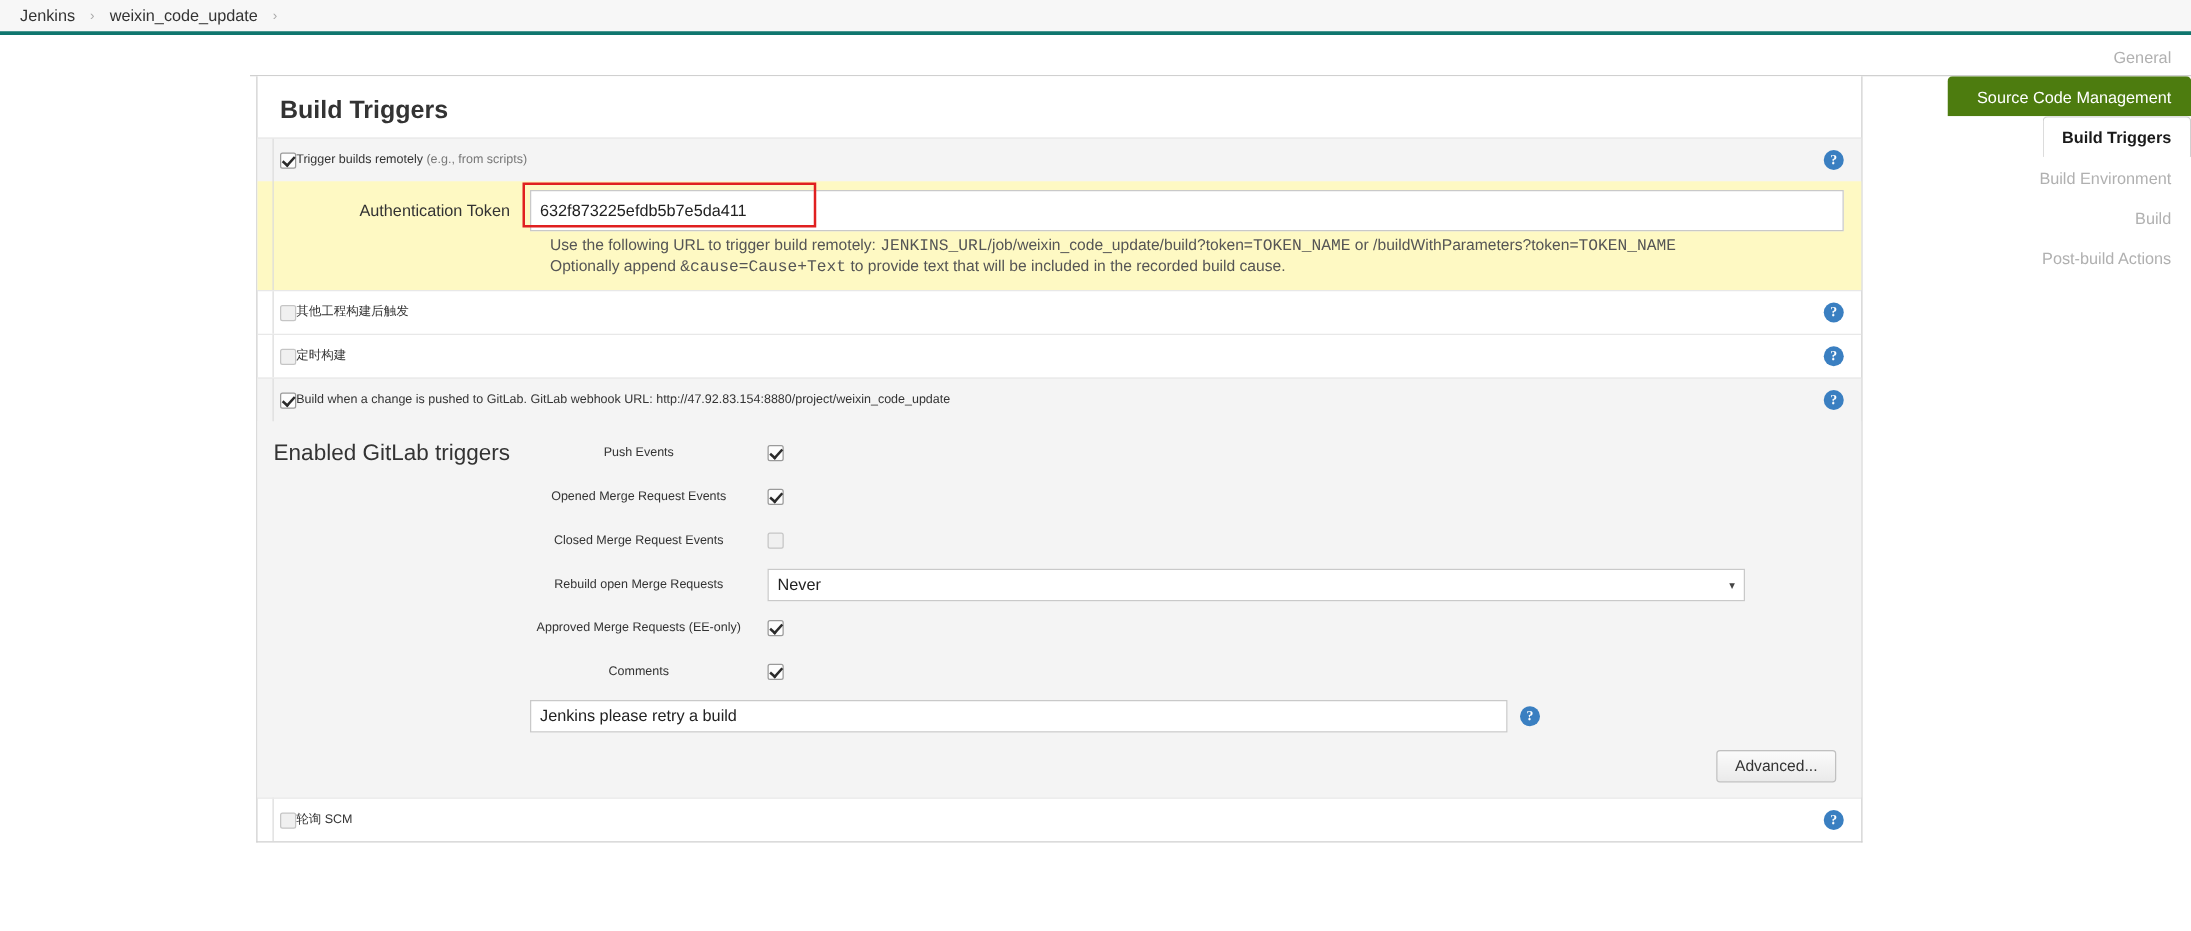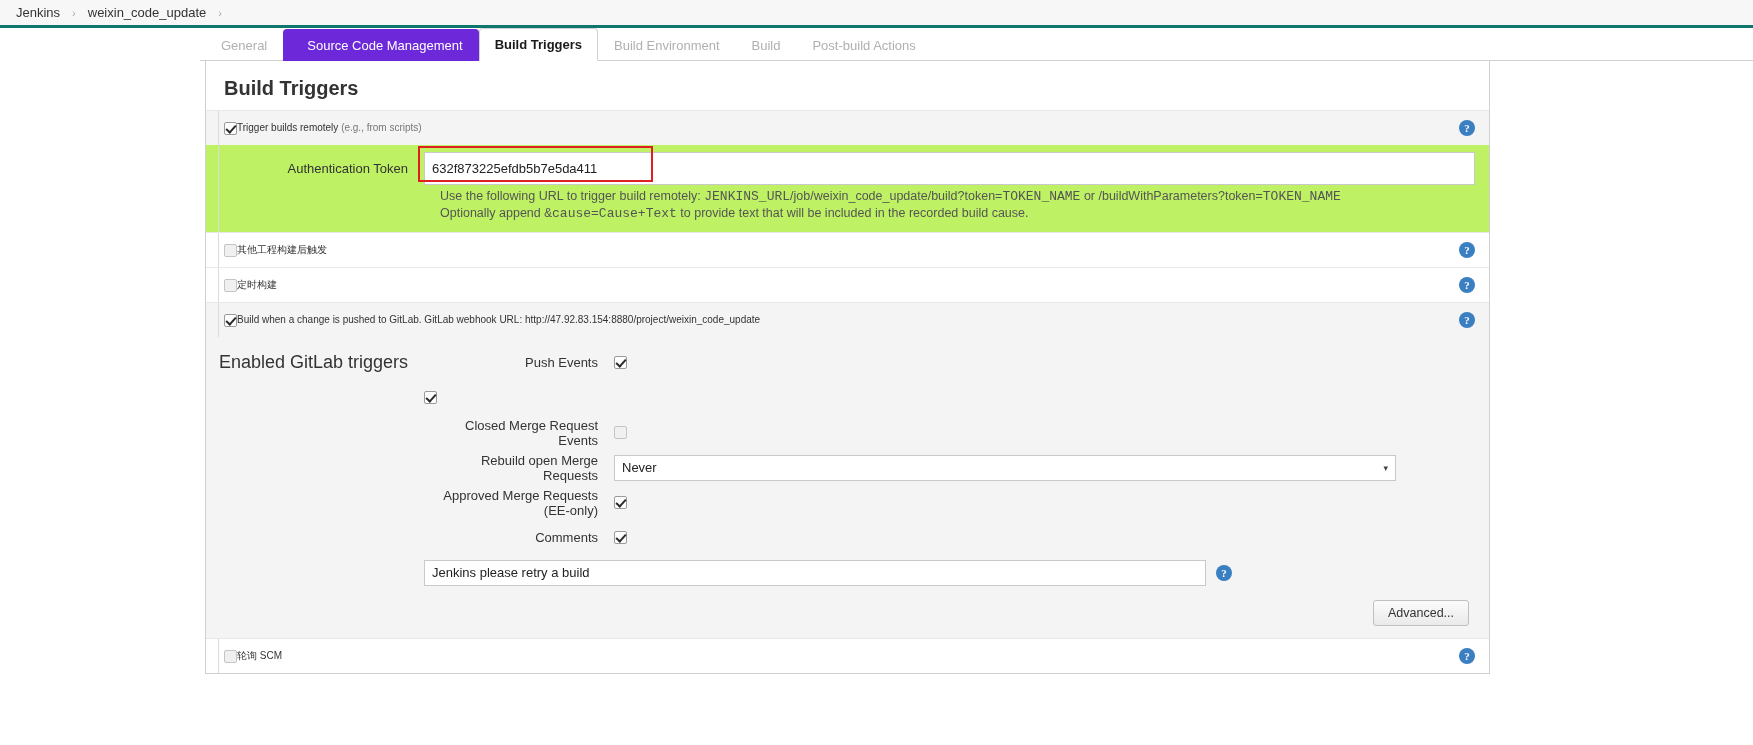--- a/index.html
+++ b/index.html
@@ -57,36 +57,37 @@
 
   
   .tab-bar {
     height: 33px;
     display: flex;
     align-items: flex-end;
     padding-left: 5px;
     border-bottom: 1px solid #d0d0d0;
     background: #ffffff;
     box-sizing: border-box;
+    flex-direction: column;
   }
   .tab {
     font-size: 13px;
     color: #b0b0b0;
     padding: 8px 15px 7px 15px;
     line-height: 16px;
     white-space: nowrap;
     border: 1px solid transparent;
     border-bottom: none;
     border-radius: 4px 4px 0 0;
     position: relative;
     top: 1px;
     cursor: pointer;
   }
   .tab.hovered {
-    background: #6d28d9;
+    background: #4d7c0f;
     color: #ffffff;
     padding-left: 23px;
   }
   .tab.active {
     background: #ffffff;
     color: #1a1a1a;
     font-weight: bold;
     border: 1px solid #d0d0d0;
     border-bottom: 1px solid #ffffff;
   }
@@ -175,21 +176,21 @@
     font-size: 11px;
     font-weight: bold;
     line-height: 16px;
     text-align: center;
     cursor: pointer;
     font-family: "Liberation Serif", serif;
   }
 
   
   .sub-form {
-    background: #bef264;
+    background: #fef9c3;
     padding: 4px 0 10px 0;
   }
   .field-row {
     display: flex;
     align-items: center;
     padding: 3px 14px 3px 0;
   }
   .field-label {
     width: 218px;
     flex: 0 0 218px;
@@ -256,23 +257,23 @@
     flex: 0 0 218px;
     text-align: right;
     padding-right: 16px;
     font-size: 18px;
     color: #333;
     box-sizing: border-box;
   }
   .gl-sub-label {
     width: 190px;
     flex: 0 0 190px;
-    text-align: right;
+    text-align: center;
     padding-right: 16px;
-    font-size: 13px;
+    font-size: 10px;
     color: #333;
     box-sizing: border-box;
   }
   .gl-control {
     flex: 1 1 auto;
     display: flex;
     align-items: center;
   }
   .select-box {
     flex: 1 1 auto;
@@ -427,20 +428,21 @@
           <div class="gl-row">
             <div class="gl-group-label">Enabled GitLab triggers</div>
             <div class="gl-sub-label">Push Events</div>
             <div class="gl-control">
               <span class="cb checked"></span>
             </div>
           </div>
 
           <div class="gl-row">
             <div class="gl-group-label"></div>
+            <div class="gl-sub-label">Opened Merge Request Events</div>
             <div class="gl-control">
               <span class="cb checked"></span>
             </div>
           </div>
 
 
           <div class="gl-row">
             <div class="gl-group-label"></div>
             <div class="gl-sub-label">Closed Merge Request Events</div>
             <div class="gl-control">

